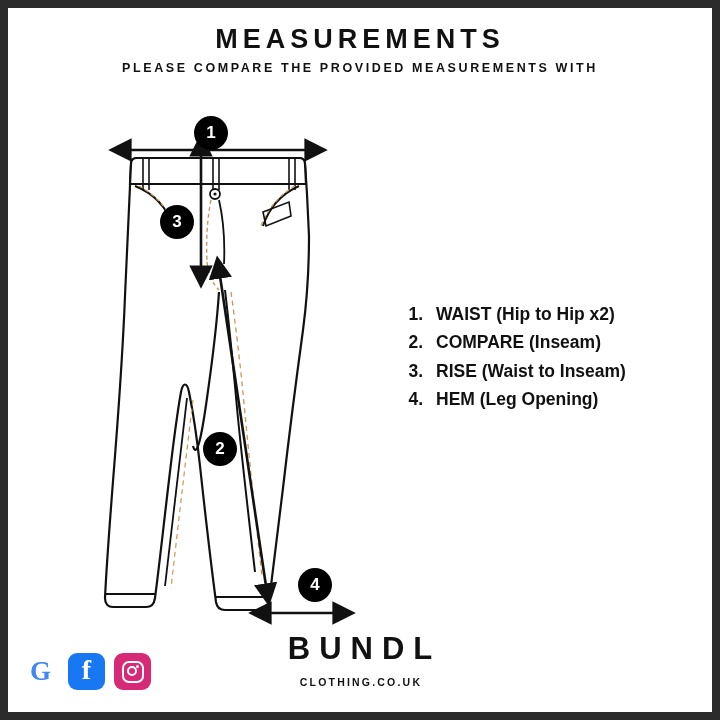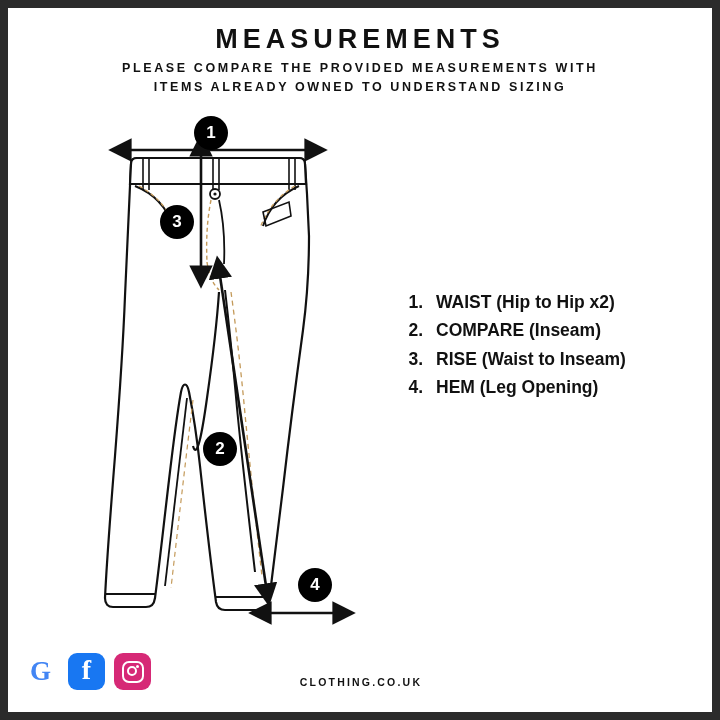--- a/index.html
+++ b/index.html
@@ -83,21 +83,21 @@
     z-index: 5;
   }
   #badge-1 { left: 186px; top: 108px; }
   #badge-2 { left: 195px; top: 424px; }
   #badge-3 { left: 152px; top: 197px; }
   #badge-4 { left: 290px; top: 560px; }
   
   #legend {
     position: absolute;
     left: 392px;
-    top: 280px;
+    top: 292px;
     width: 300px;
   }
   #legend ol {
     margin: 0;
     padding: 0 0 0 28px;
     list-style: decimal;
   }
   #legend li {
     font-size: 17.5px;
     font-weight: bold;
@@ -225,21 +225,20 @@
 </head>
 <body>
 
 <div id="page">
   <div id="canvas">
 
     <div id="header">
       <div id="title">MEASUREMENTS</div>
       <div id="subtitle">
         <div>PLEASE COMPARE THE PROVIDED MEASUREMENTS WITH</div>
-        <div>ITEMS ALREADY OWNED TO UNDERSTAND SIZING</div>
       </div>
     </div>
 
     <div id="diagram">
       <svg width="290" height="510" viewBox="0 0 290 510" xmlns="http://www.w3.org/2000/svg">
         <defs>
           <marker id="arrL" markerWidth="9" markerHeight="9" refX="8" refY="4.5" orient="auto">
             <path d="M9,0 L0,4.5 L9,9 z" fill="#111"></path>
           </marker>
           <marker id="arrR" markerWidth="9" markerHeight="9" refX="1" refY="4.5" orient="auto">
@@ -342,20 +341,21 @@
         <div class="social-icon ico-facebook">f</div>
         <div class="social-icon ico-instagram">
           <div class="ig-outer">
             <div class="ig-inner"></div>
             <div class="ig-dot"></div>
           </div>
         </div>
       </div>
 
       <div id="brand">
+        <div id="brand-name">BUNDL</div>
         <div id="brand-sub">CLOTHING.CO.UK</div>
       </div>
 
 
     </div>
 
   </div>
 </div>
 
 </body></html>

